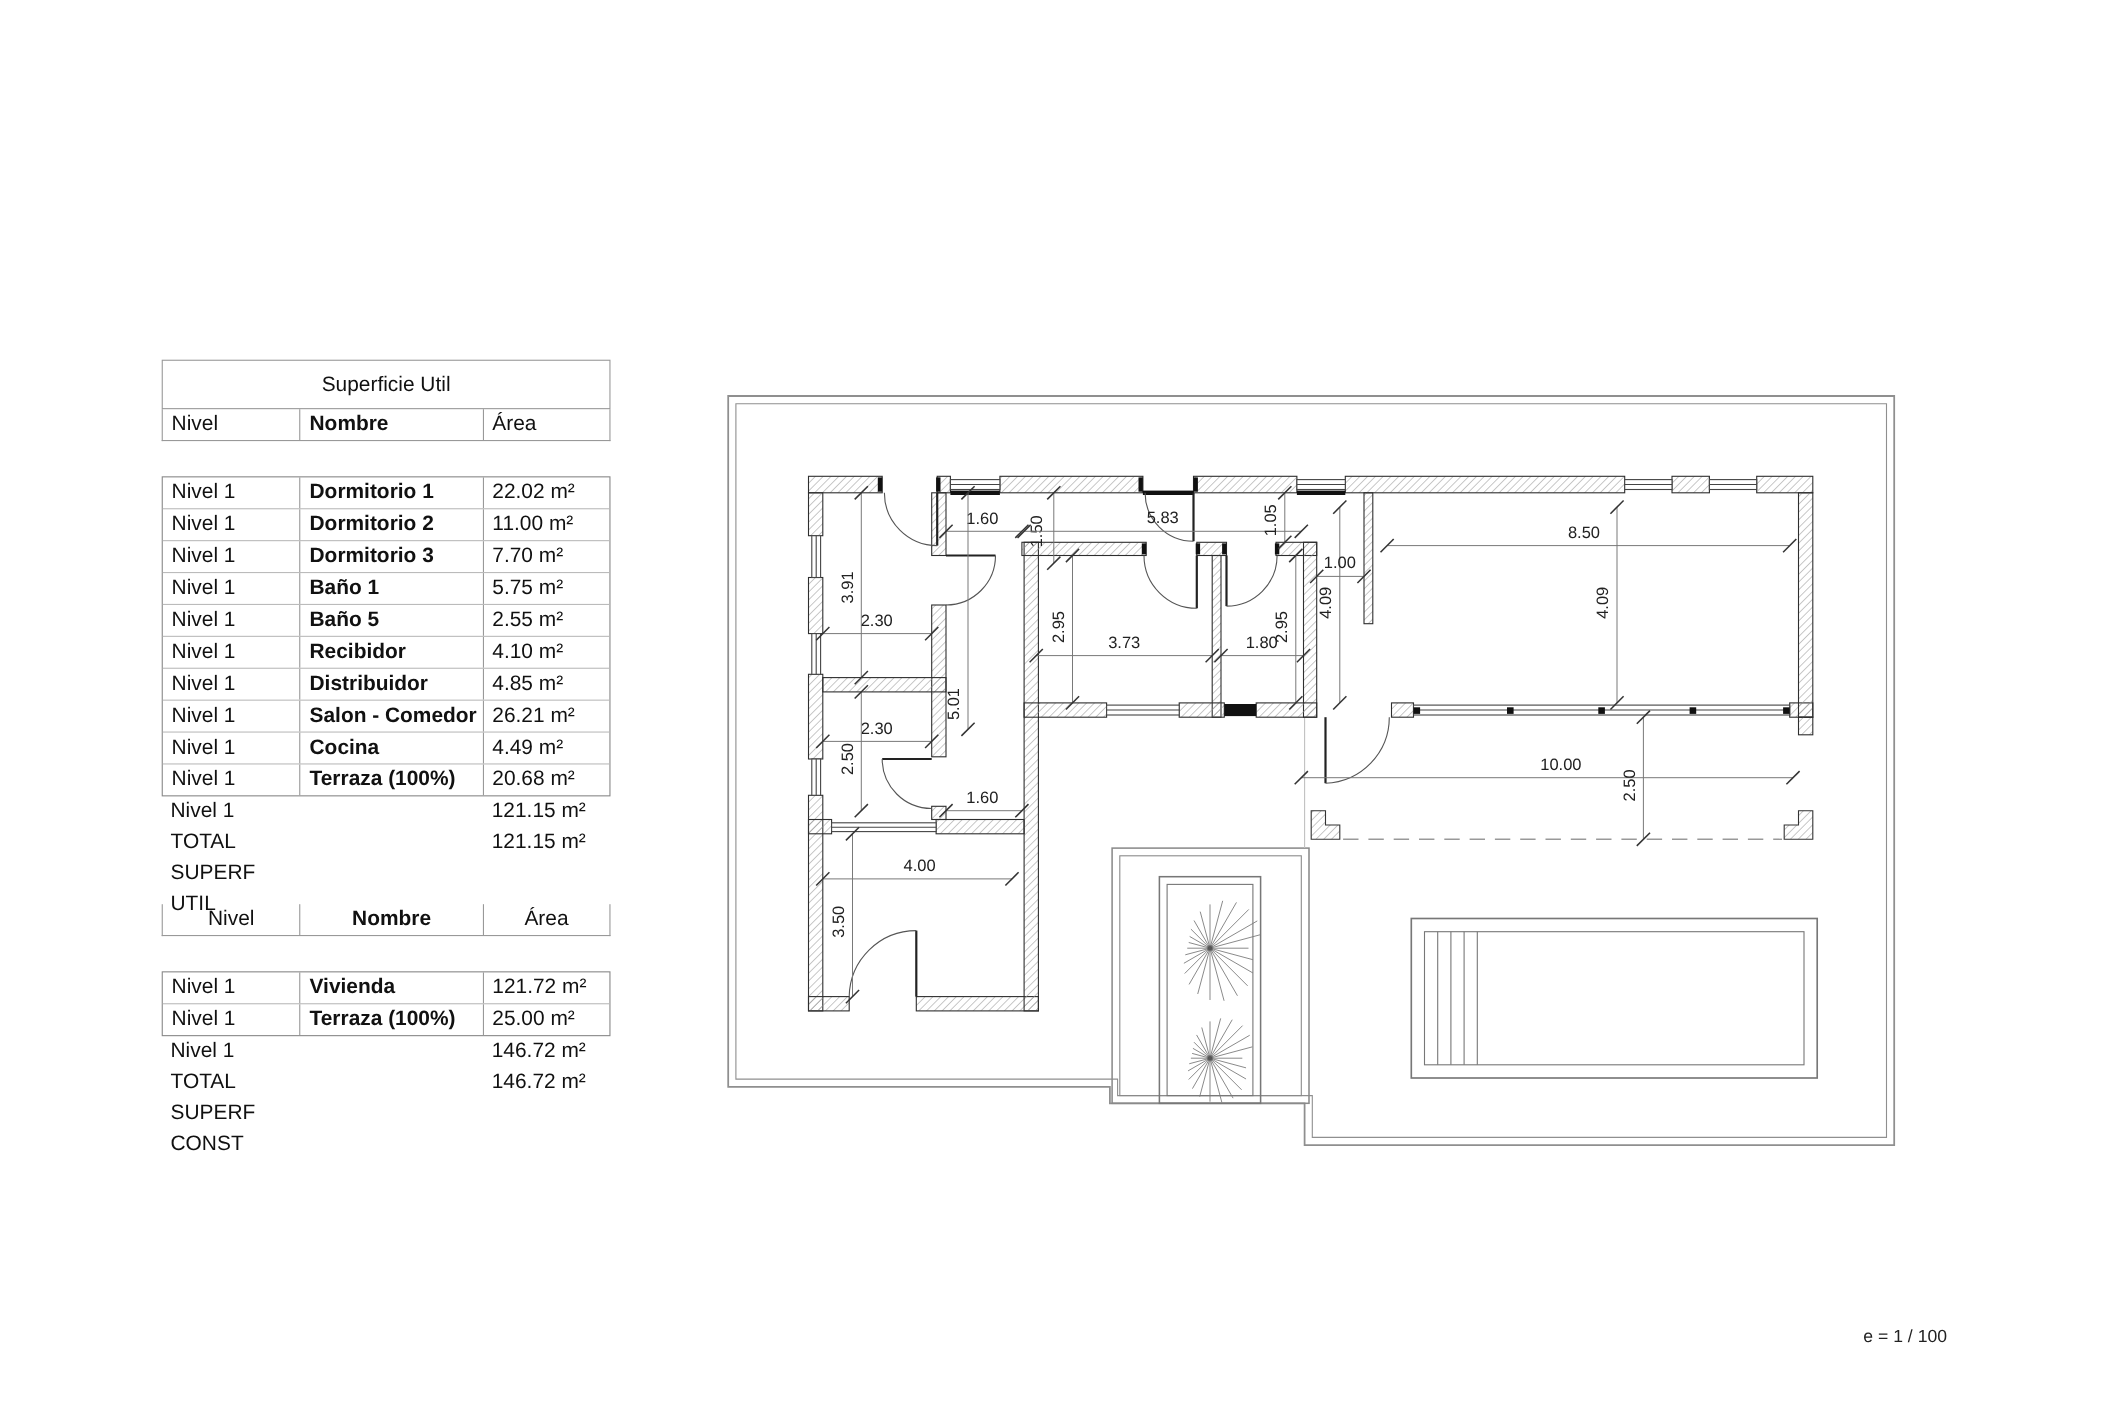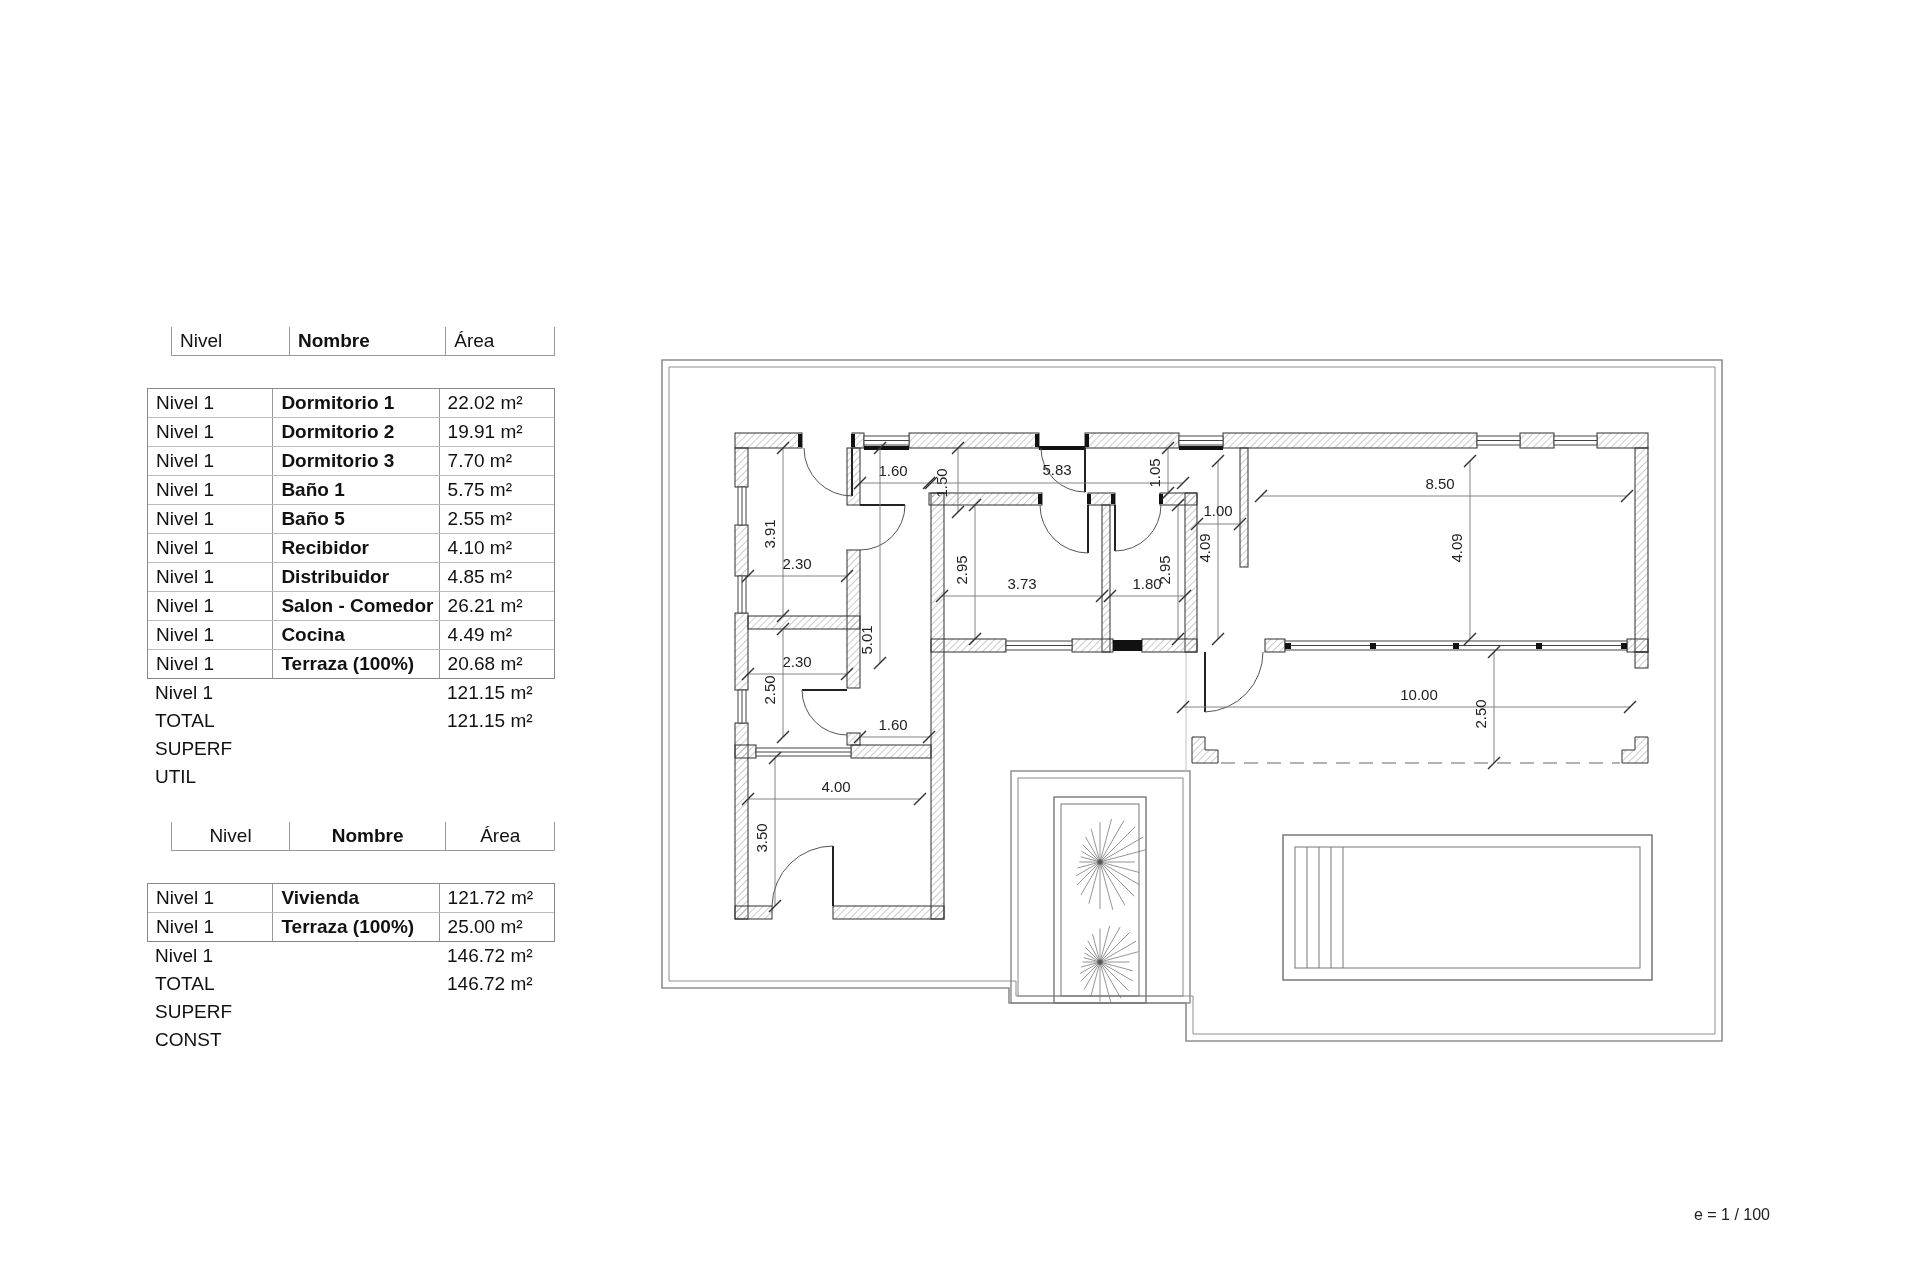--- a/index.html
+++ b/index.html
@@ -1,21 +1,21 @@
 <!DOCTYPE html>
 <html><head>
 <meta charset="utf-8">
 <style>
   html,body{margin:0;padding:0;background:#fff;}
   .page{position:relative;width:1920px;height:1280px;background:#fff;overflow:hidden;
         font-family:"Liberation Sans",sans-serif;color:#111;}
   svg.plan{position:absolute;left:0;top:0;}
   .tbl{position:absolute;font-size:19px;color:#111;}
   .tbl-title{border:1px solid #999;height:43px;line-height:43px;text-align:center;}
-  .tbl-head{border:1px solid #999;border-top:none;height:28px;line-height:28px;display:flex;margin-left:24px;}
+  .tbl-head{border:1px solid #999;border-top:none;height:28px;line-height:28px;display:flex;}
   .tbl-head span{display:block;}
   .c1{width:125px;box-sizing:border-box;padding-left:8px;}
   .c2{width:167px;box-sizing:border-box;padding-left:8px;border-left:1px solid #999;font-weight:bold;}
   .c3{width:116px;box-sizing:border-box;padding-left:8px;border-left:1px solid #999;}
   .center .c1,.center .c2,.center .c3{padding-left:0;text-align:center;}
   .tbl-body{border:1px solid #888;margin-top:32px;}
   .trow{display:flex;height:28px;line-height:28px;border-bottom:1px solid #bbb;}
   .trow:last-child{border-bottom:none;}
   .tfoot .trow{border:none;}
   .tfoot .c2,.tfoot .c3{border-left:none;}
@@ -313,35 +313,36 @@
         <line x1="1494" y1="652" x2="1494" y2="763" stroke="#777" stroke-width="0.9"></line>
         <line x1="1488" y1="658" x2="1500" y2="646" stroke="#333" stroke-width="1.4"></line>
         <line x1="1488" y1="769" x2="1500" y2="757" stroke="#333" stroke-width="1.4"></line>
         <text x="1486" y="714" font-size="15" fill="#222" text-anchor="middle" transform="rotate(-90 1486 714)">2.50</text>
       </g>
 
     <text x="1770" y="1220" font-size="16" fill="#222" text-anchor="end">e = 1 / 100</text>
   </svg>
 
   <div class="tbl" style="left:147px;top:327px;width:408px">
+    <div class="tbl-title">Superficie Util</div>
     <div class="tbl-head">
       <span class="c1">Nivel</span>
       <span class="c2">Nombre</span>
       <span class="c3">Área</span>
     </div>
     <div class="tbl-body" id="util-body">
         <div class="trow">
           <span class="c1">Nivel 1</span>
           <span class="c2">Dormitorio 1</span>
           <span class="c3">22.02 m²</span>
         </div>
         <div class="trow">
           <span class="c1">Nivel 1</span>
           <span class="c2">Dormitorio 2</span>
-          <span class="c3">19.91 m²</span>
+          <span class="c3">11.00 m²</span>
         </div>
         <div class="trow">
           <span class="c1">Nivel 1</span>
           <span class="c2">Dormitorio 3</span>
           <span class="c3">7.70 m²</span>
         </div>
         <div class="trow">
           <span class="c1">Nivel 1</span>
           <span class="c2">Baño 1</span>
           <span class="c3">5.75 m²</span>

